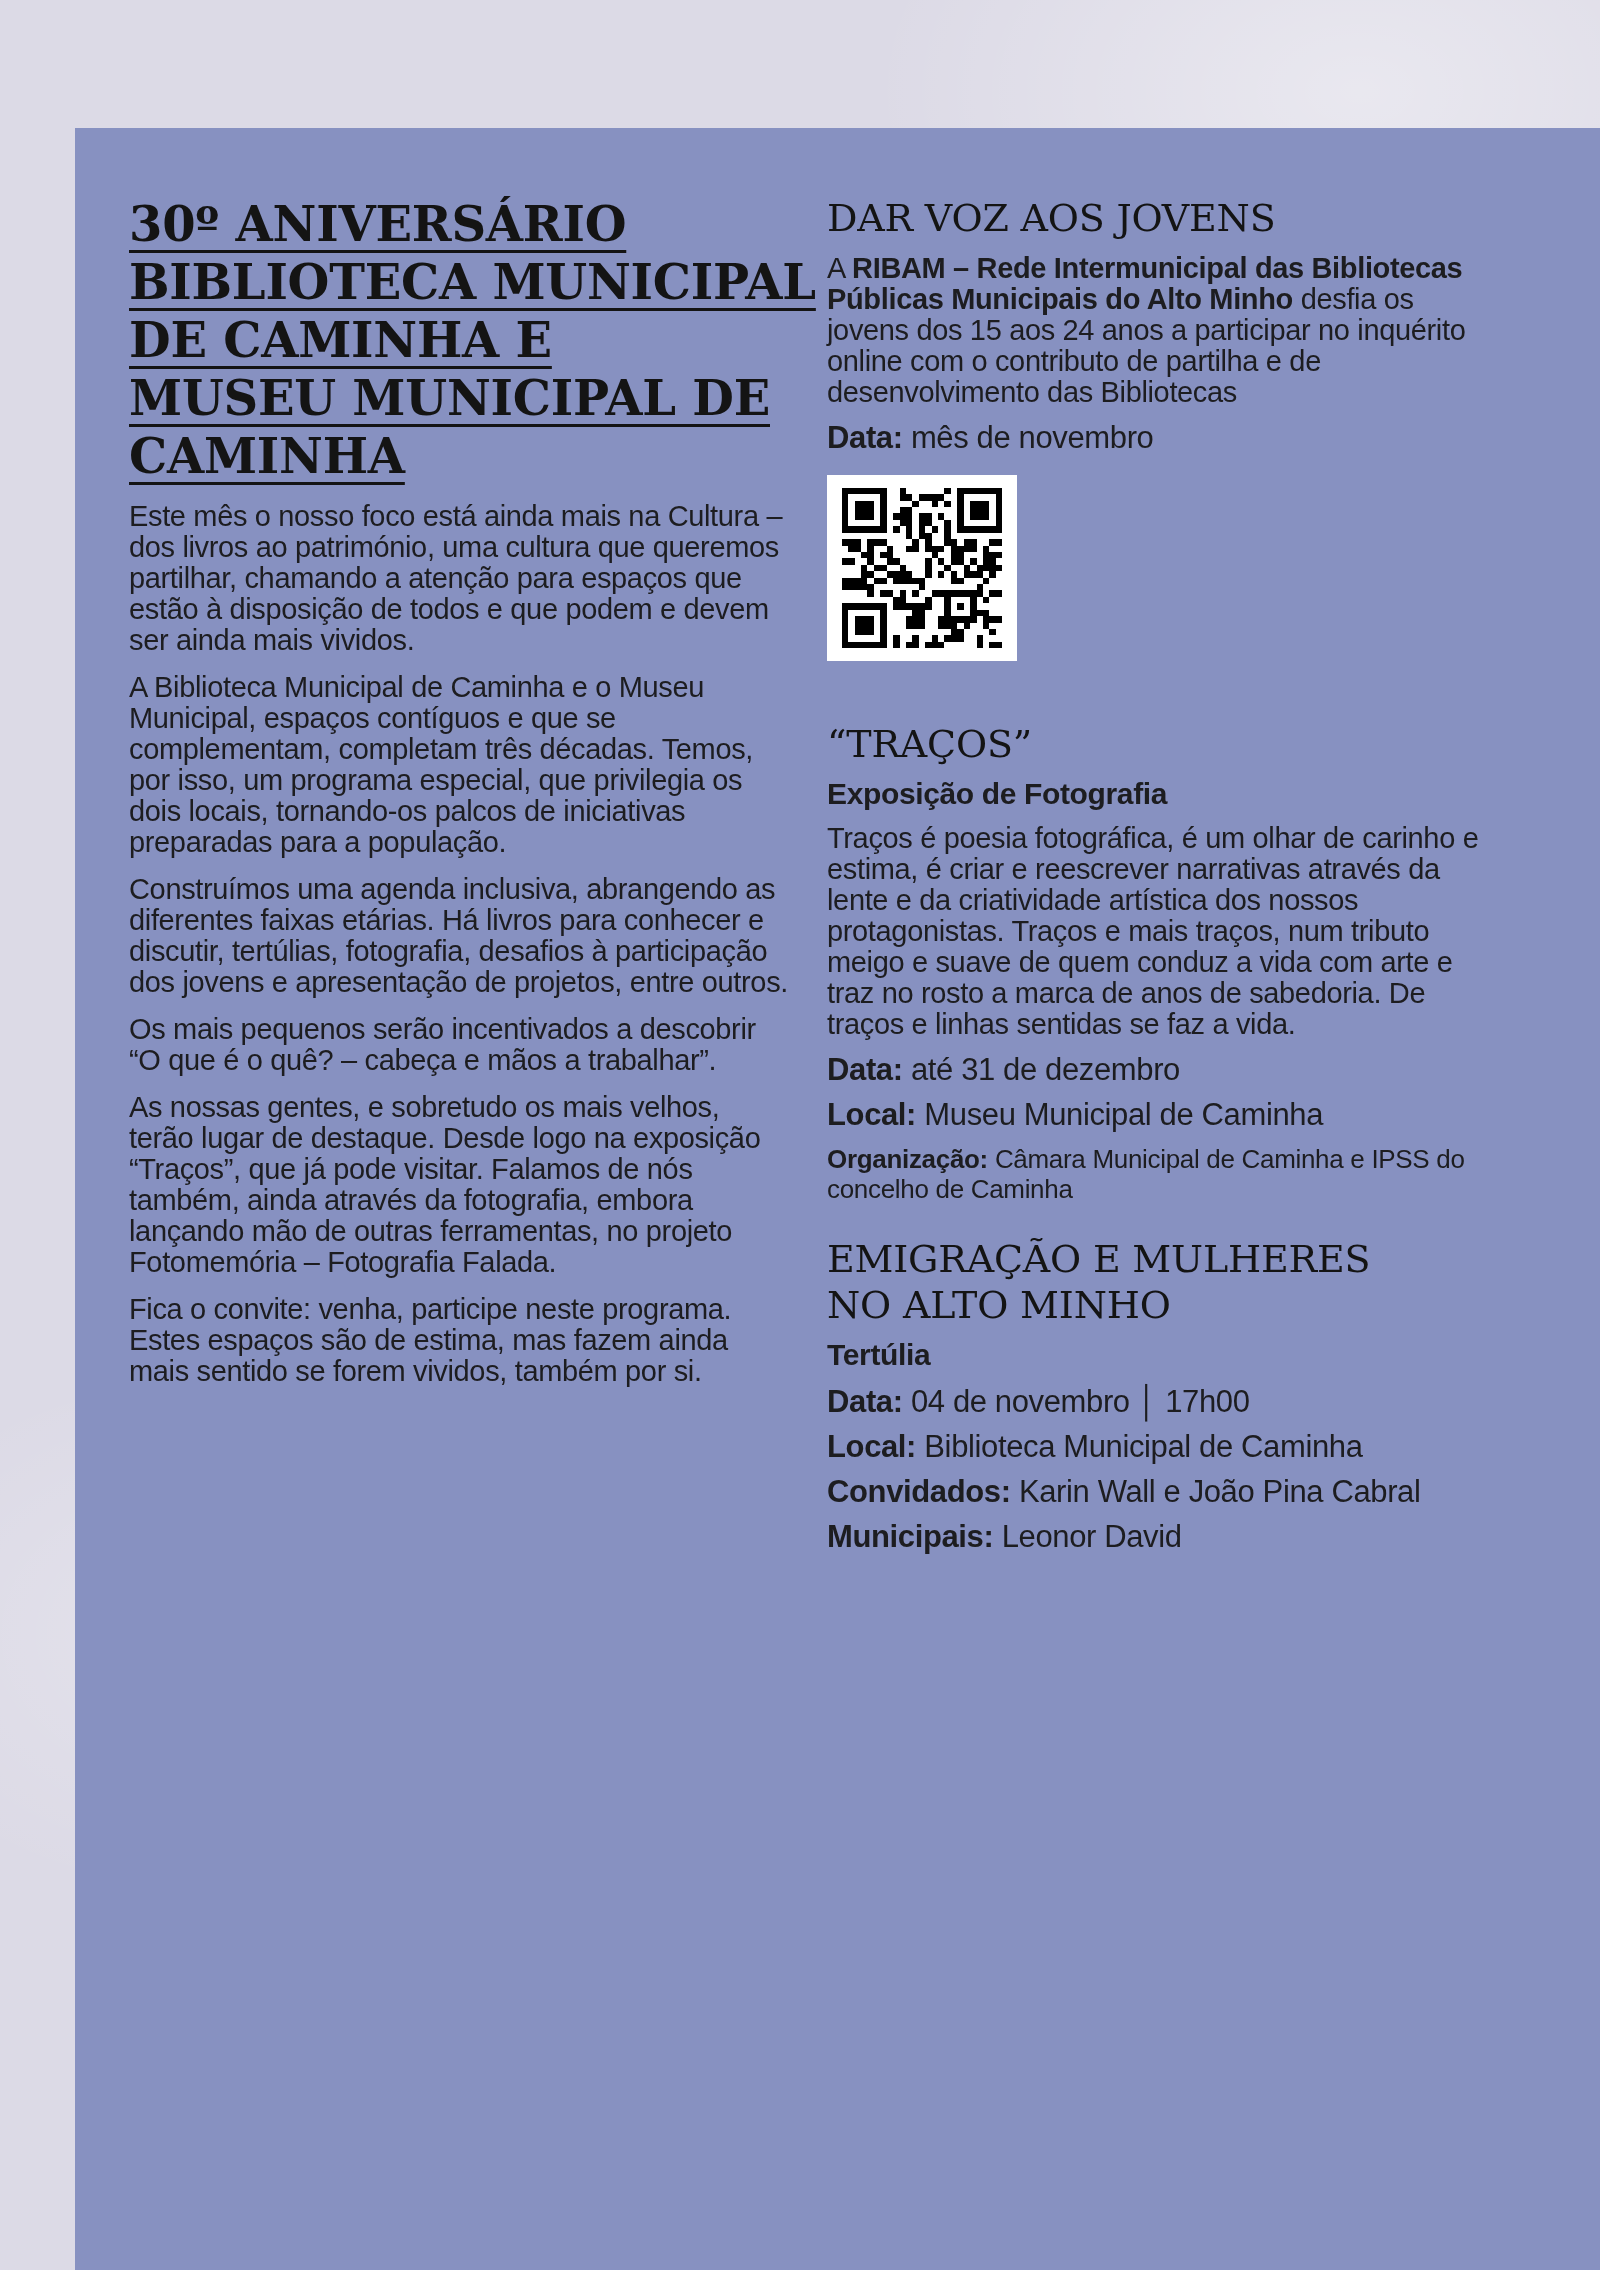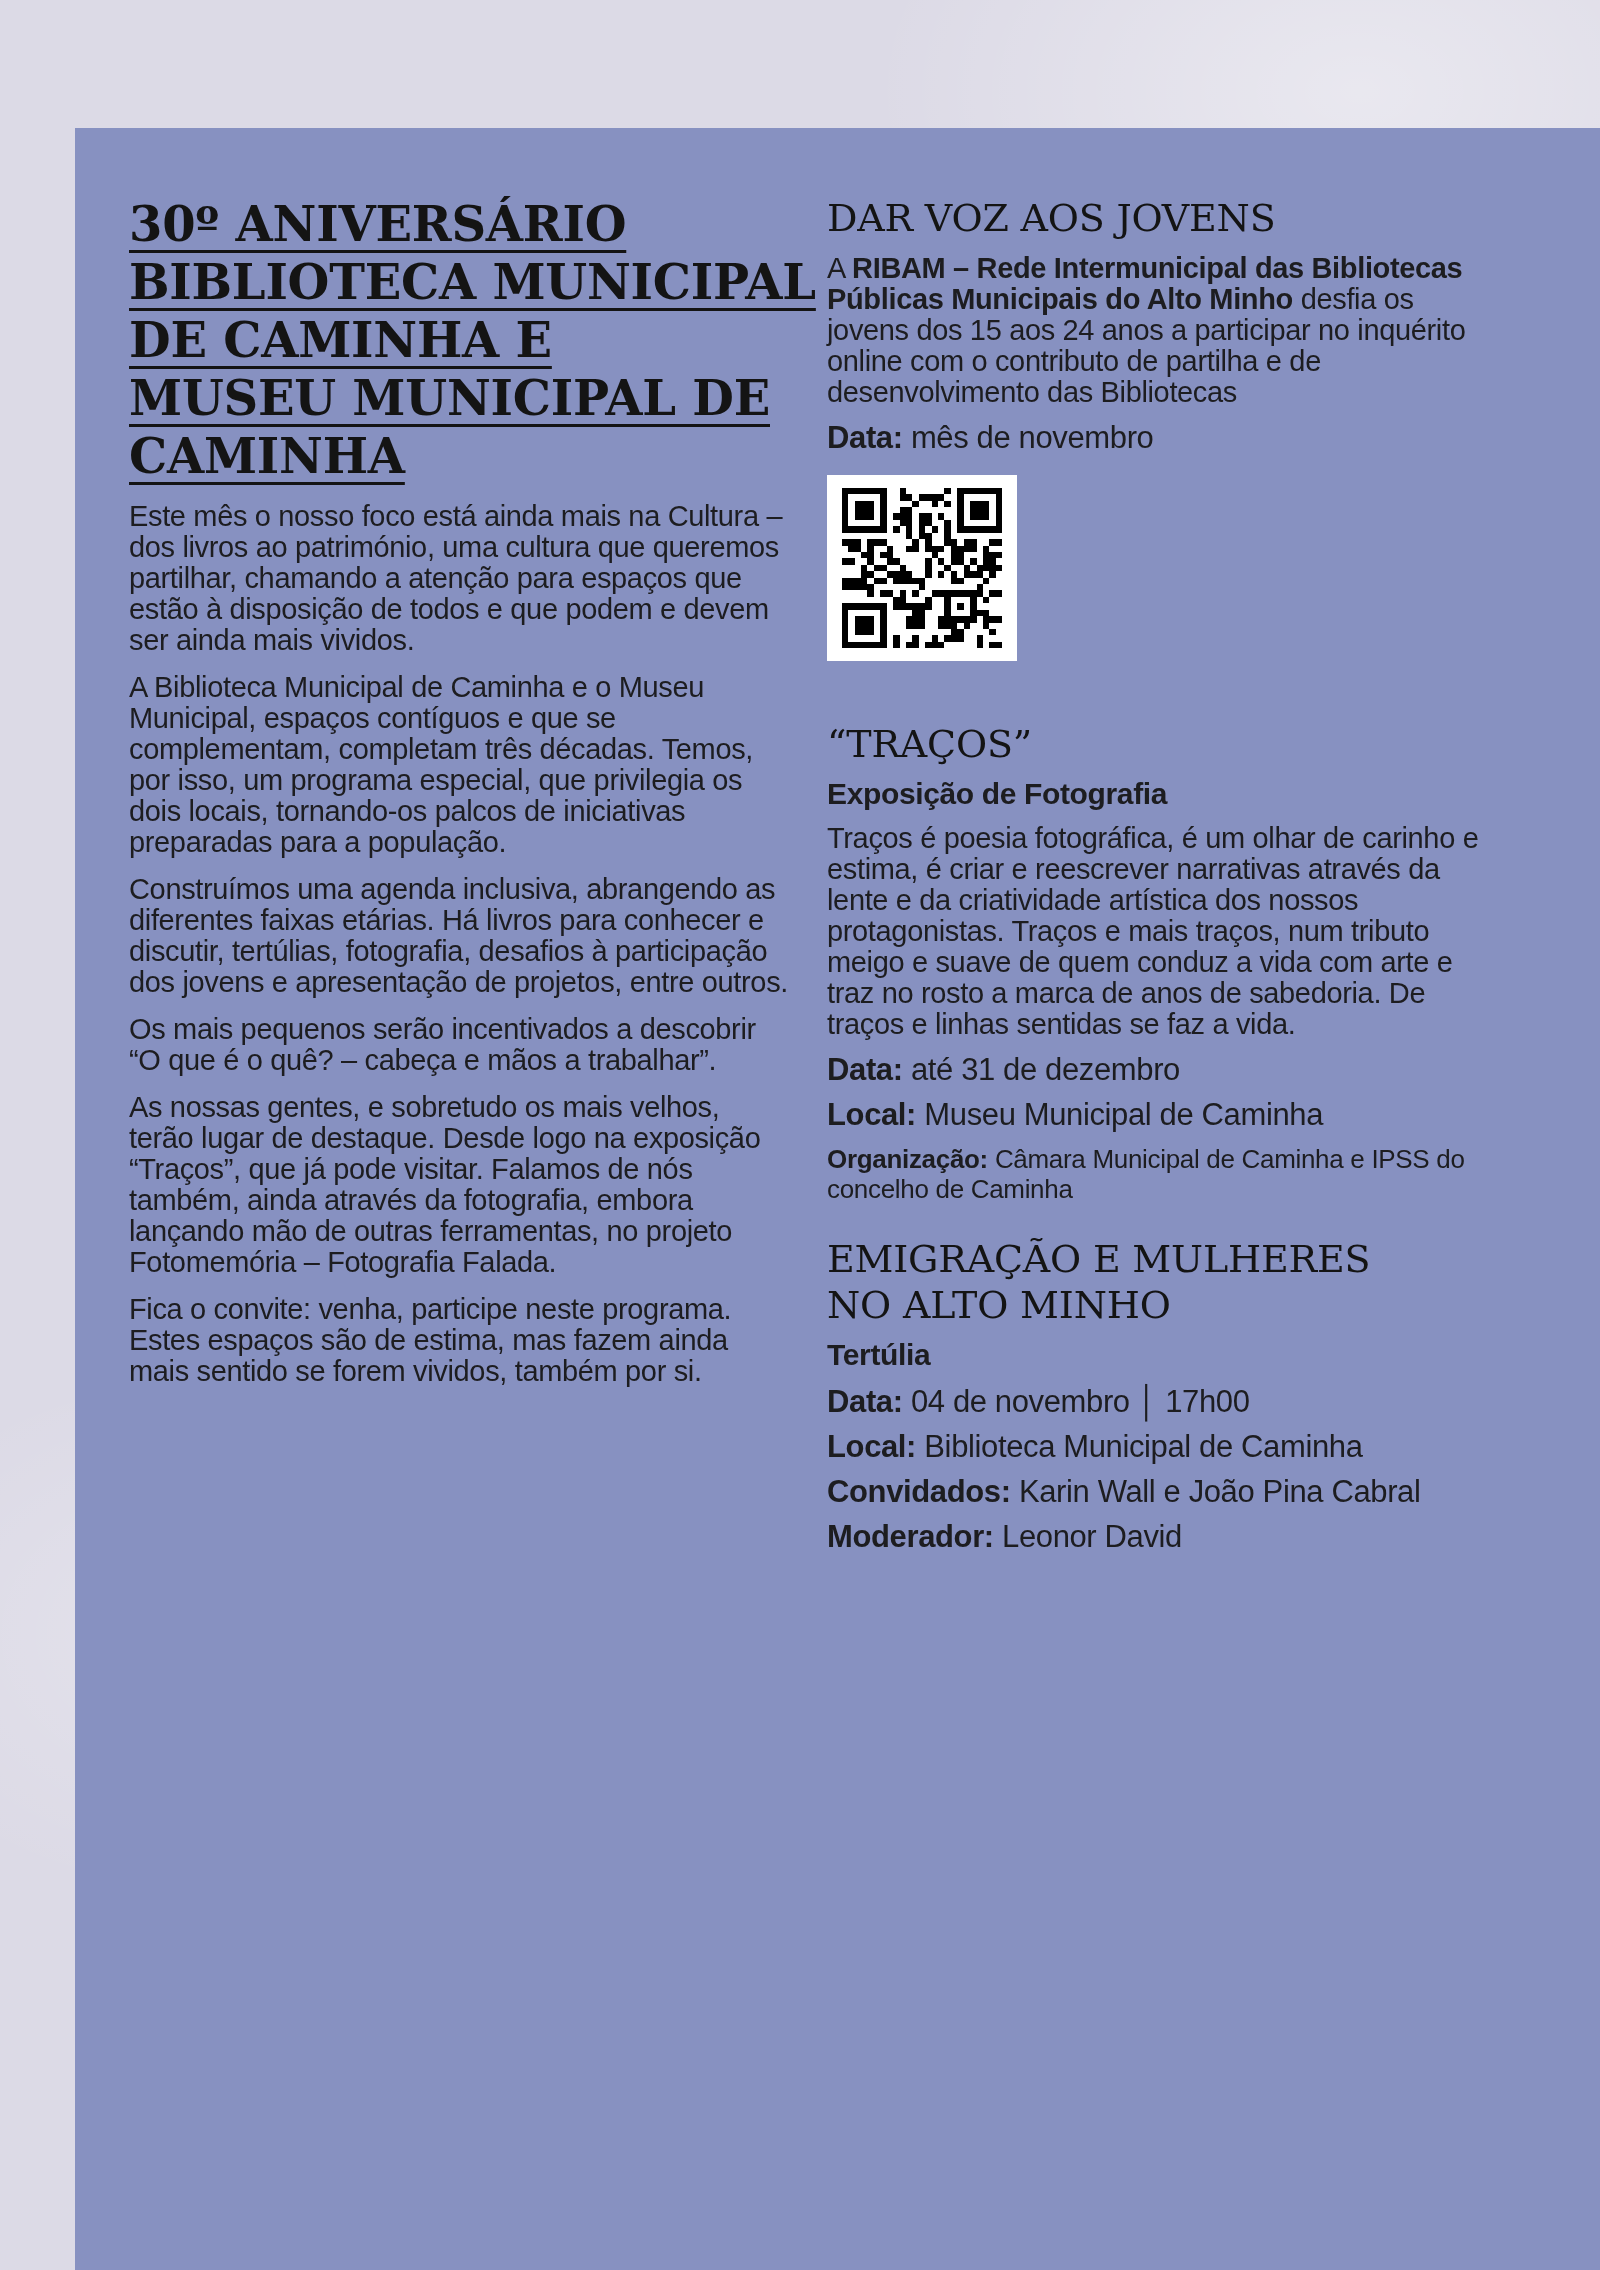--- a/index.html
+++ b/index.html
@@ -303,19 +303,19 @@
       <div id="section-emigracao">
         <h2>
             <span class="hline">EMIGRAÇÃO E MULHERES</span>
             <span class="hline">NO ALTO MINHO</span>
           </h2>
         <h3 class="sub">Tertúlia</h3>
         <div class="details">
             <div class="detail"><span class="lbl">Data:</span> <span>04 de novembro │ 17h00</span></div>
             <div class="detail"><span class="lbl">Local:</span> <span>Biblioteca Municipal de Caminha</span></div>
             <div class="detail"><span class="lbl">Convidados:</span> <span>Karin Wall e João Pina Cabral</span></div>
-            <div class="detail"><span class="lbl">Moderador:</span> <span>Leonor David</span></div>
+            <div class="detail"><span class="lbl">Municipais:</span> <span>Leonor David</span></div>
           </div>
       </div>
 
     </div>
   </div>
 </div>
 
 </body></html>

